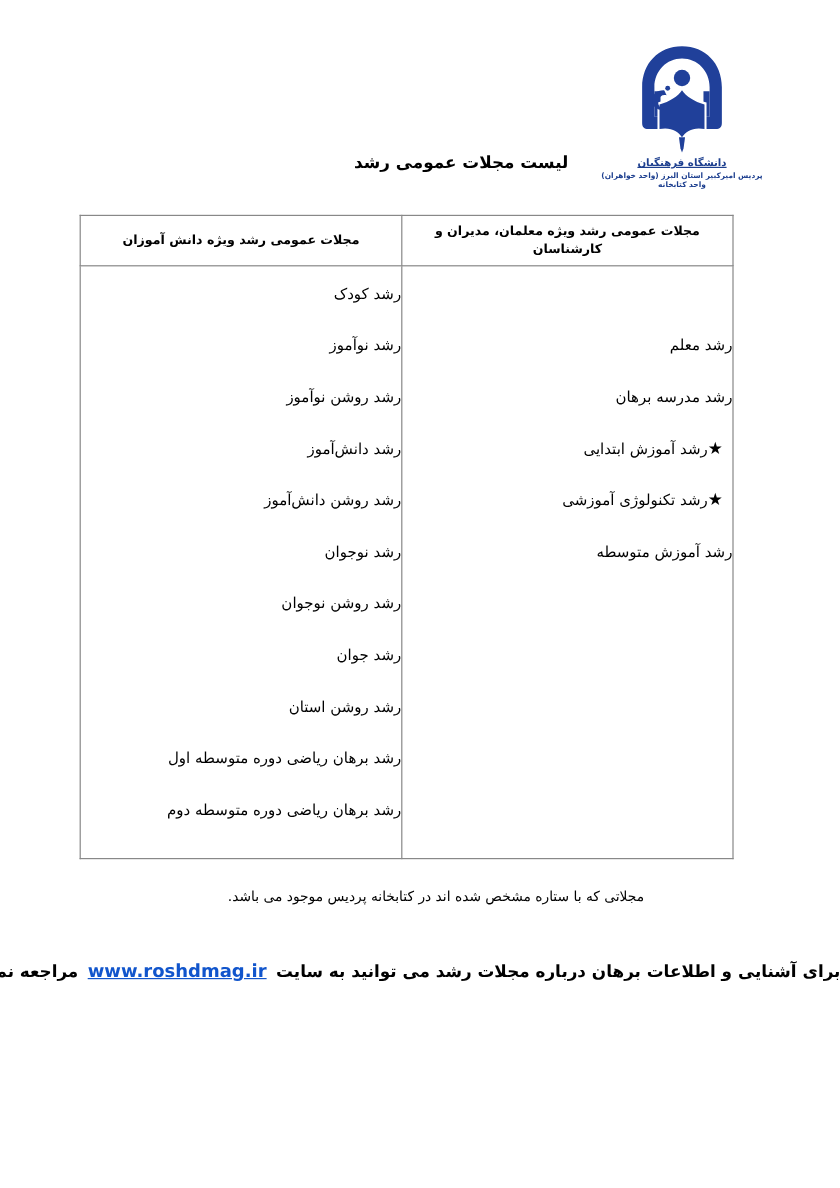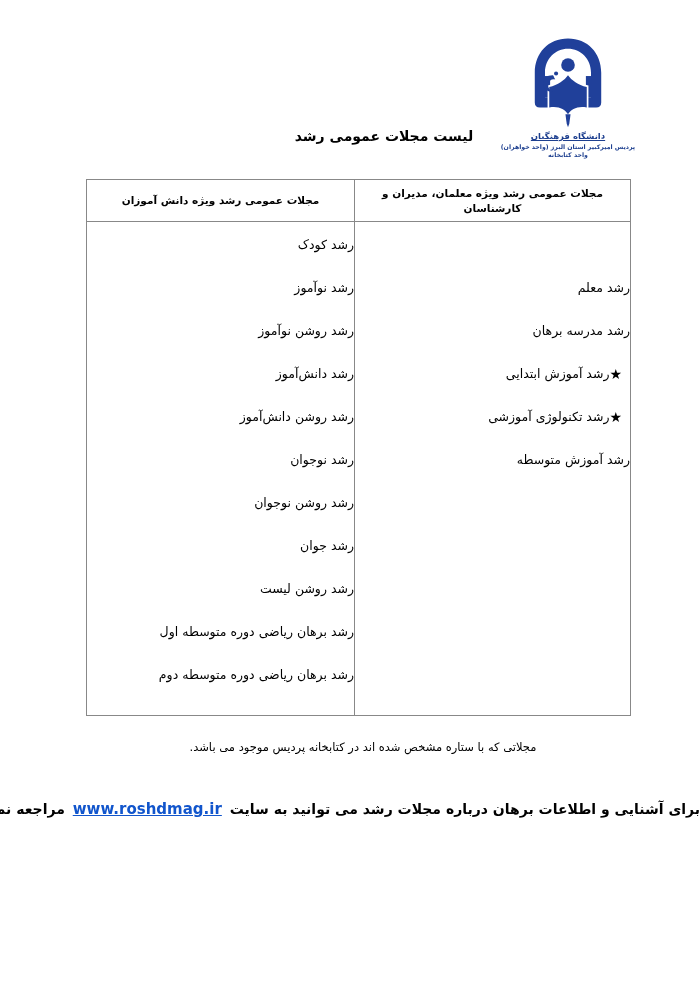--- a/index.html
+++ b/index.html
@@ -73,21 +73,21 @@
     font-weight: bold;
     color: #000;
     direction: rtl;
     margin-left: 34px;
   }
 
   
   .mag-table {
     position: absolute;
     top: 179px;
-    left: 86px;
+    left: 66px;
     width: 518px;
     border-collapse: collapse;
     table-layout: fixed;
     direction: rtl;
   }
   .mag-table th,
   .mag-table td {
     border: 1px solid #888888;
     padding: 0;
     vertical-align: top;
@@ -226,21 +226,21 @@
         <td class="cell-body">
           <ul class="mag-list" id="students-list">
               <li><span class="item-text">رشد کودک</span></li>
               <li><span class="item-text">رشد نوآموز</span></li>
               <li><span class="item-text">رشد روشن نوآموز</span></li>
               <li><span class="item-text">رشد دانش‌آموز</span></li>
               <li><span class="item-text">رشد روشن دانش‌آموز</span></li>
               <li><span class="item-text">رشد نوجوان</span></li>
               <li><span class="item-text">رشد روشن نوجوان</span></li>
               <li><span class="item-text">رشد جوان</span></li>
-              <li><span class="item-text">رشد روشن لیست</span></li>
+              <li><span class="item-text">رشد روشن استان</span></li>
               <li><span class="item-text">رشد برهان ریاضی دوره متوسطه اول</span></li>
               <li><span class="item-text">رشد برهان ریاضی دوره متوسطه دوم</span></li>
             </ul>
         </td>
       </tr>
     </tbody>
   </table>
 
   <div class="footer-note">مجلاتی که با ستاره مشخص شده اند در کتابخانه پردیس موجود می باشد.</div>
 

